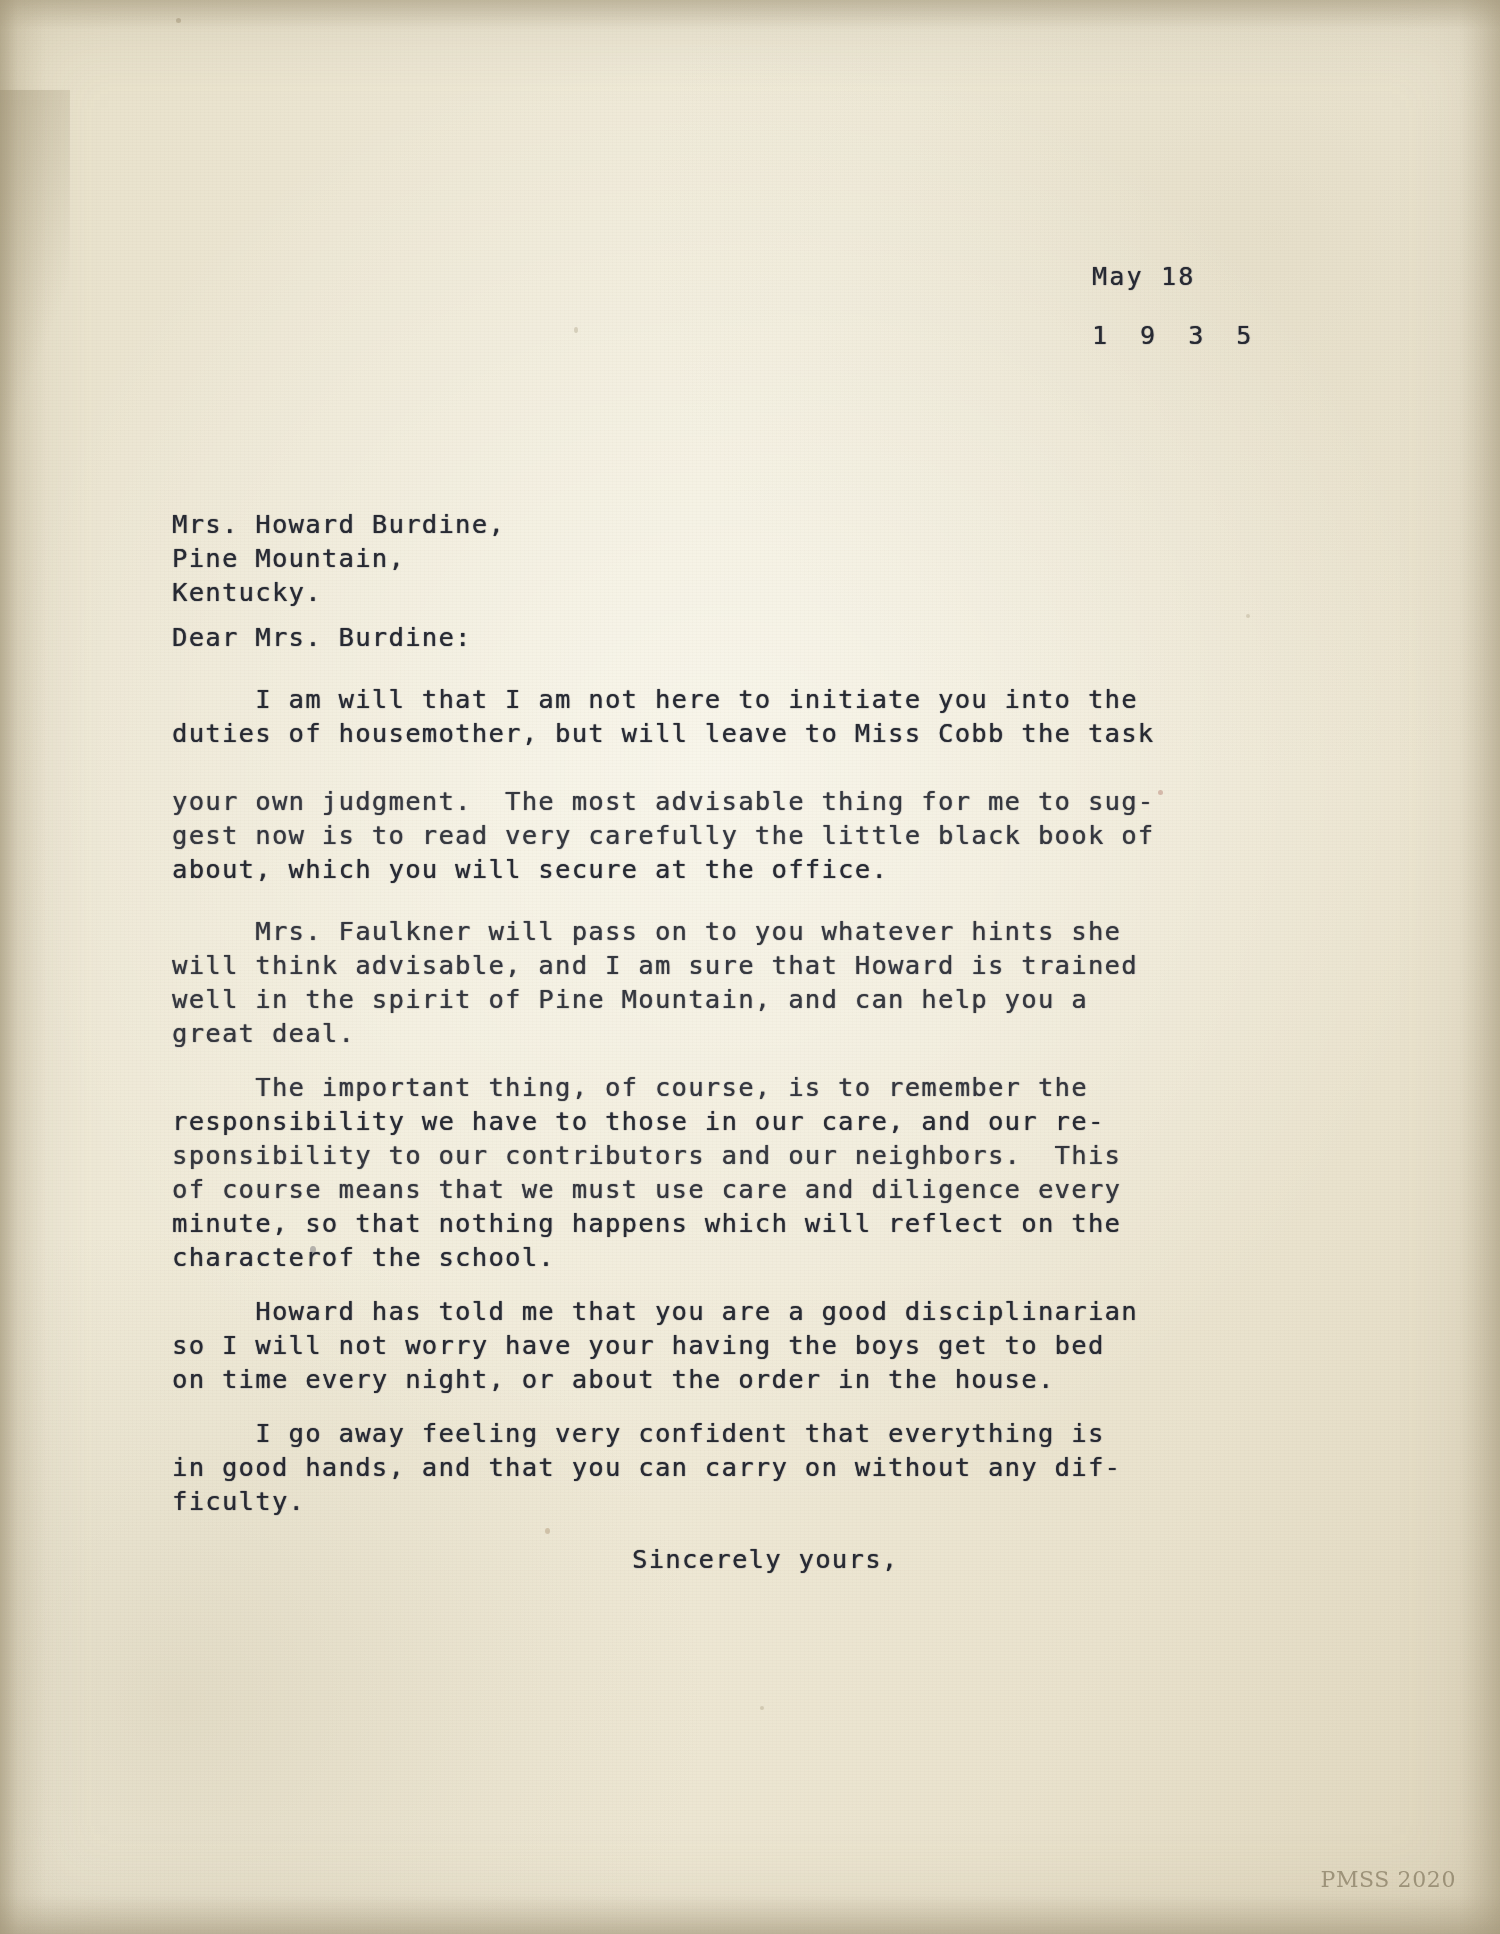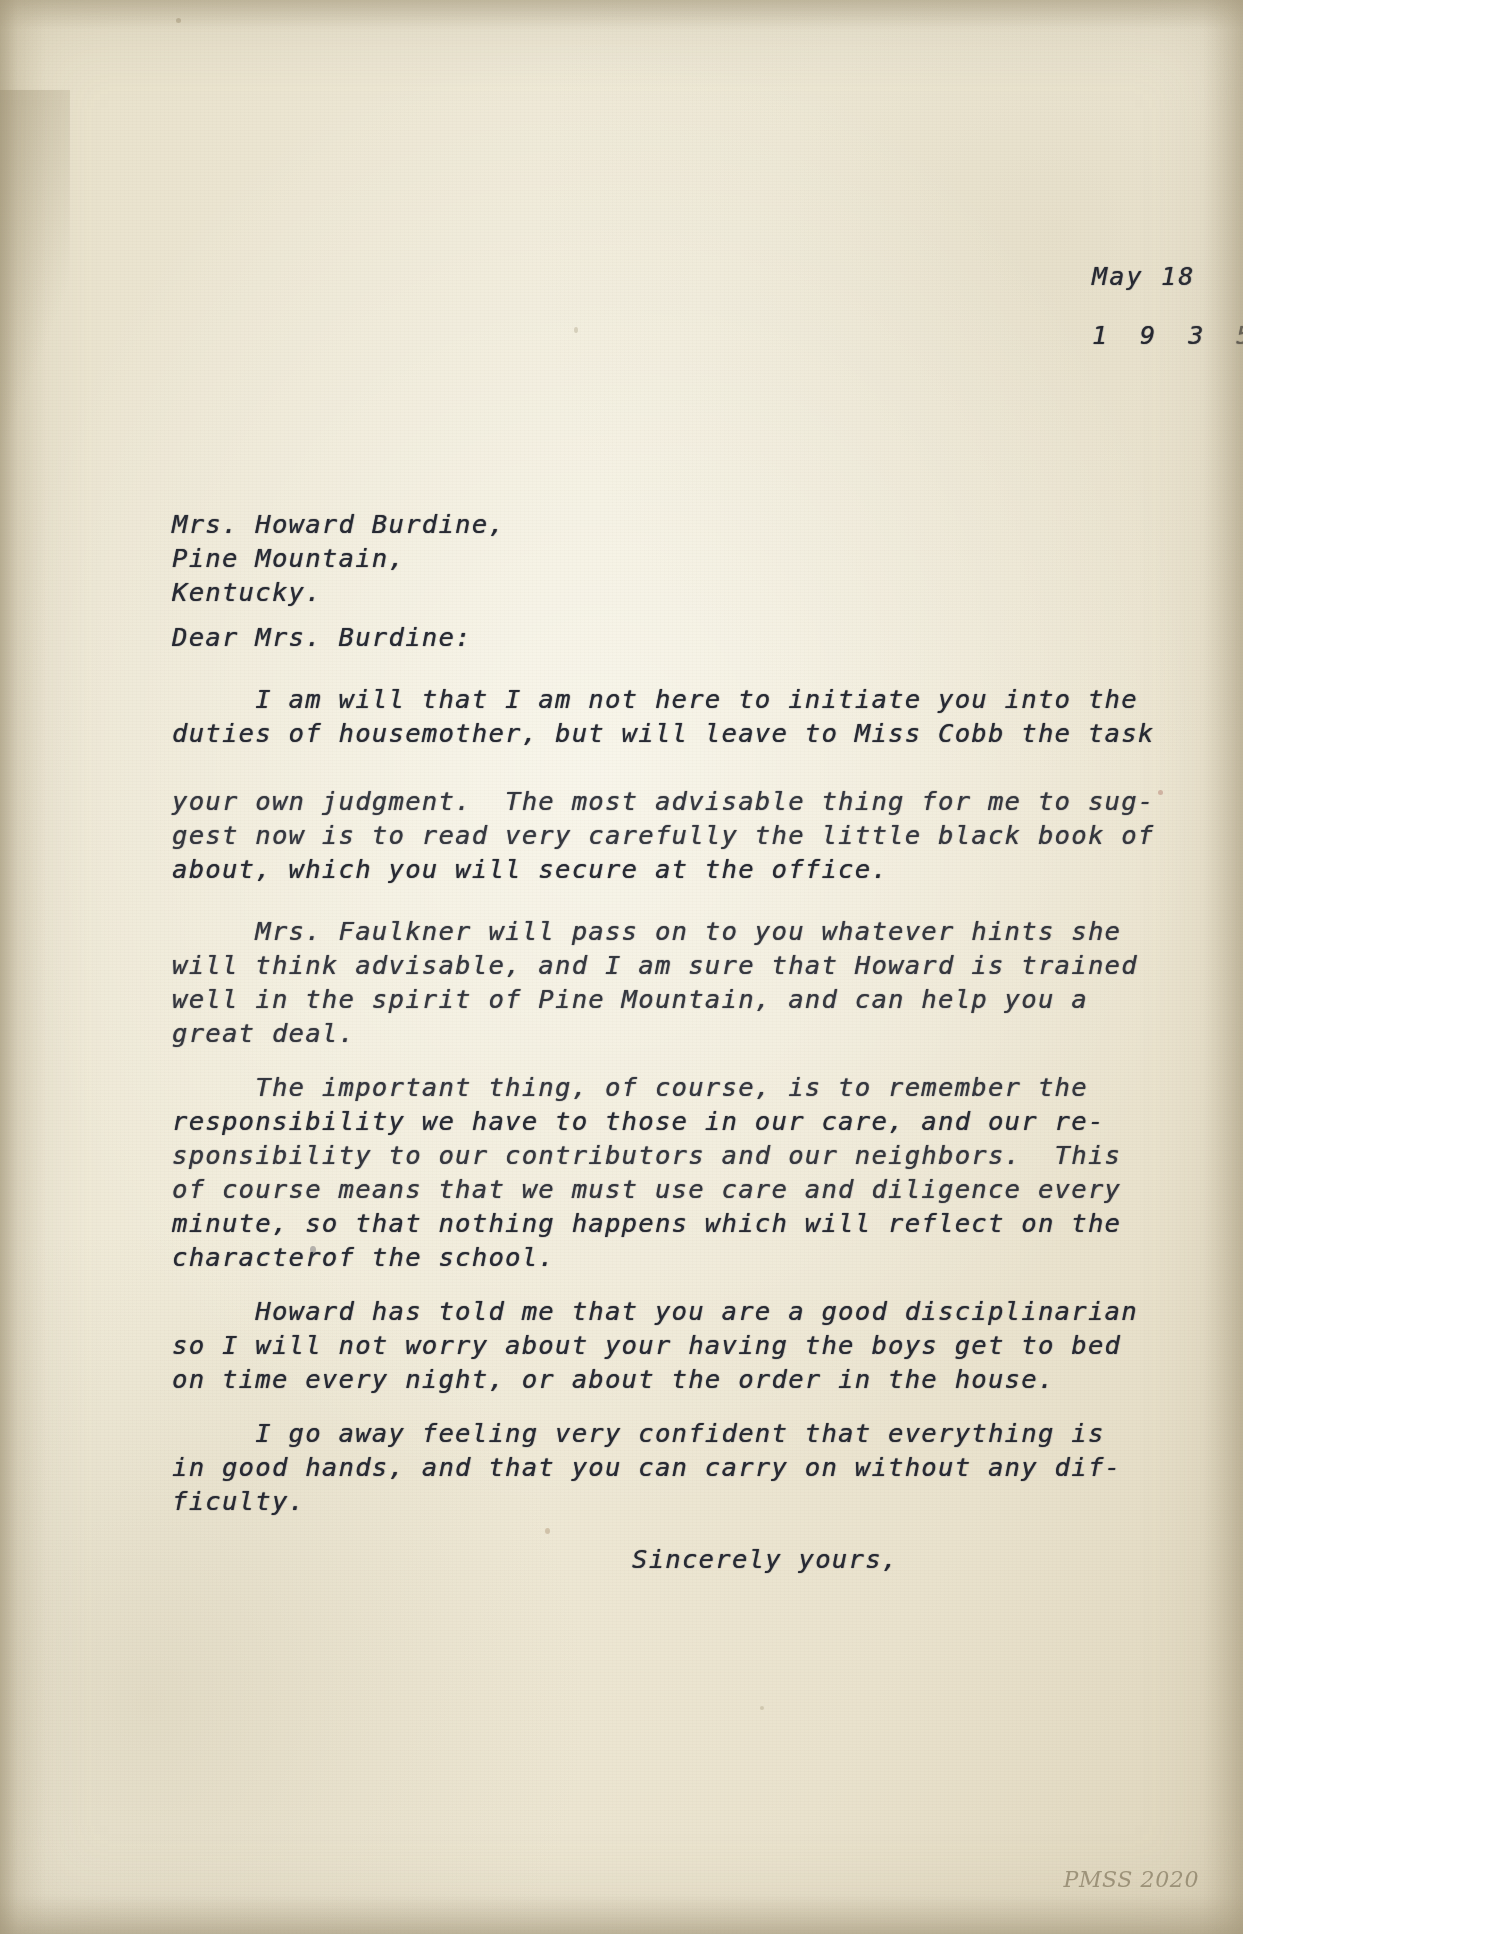--- a/index.html
+++ b/index.html
@@ -10,29 +10,28 @@
   body {
     width: 1500px;
     height: 1934px;
     overflow: hidden;
     font-family: "DejaVu Sans Mono", monospace;
   }
 
   
   #page {
     position: relative;
-    width: 1243px;
+    width: 1500px;
     height: 1934px;
     background:
       radial-gradient(ellipse 70% 55% at 48% 40%, rgba(255,255,250,0.55) 0%, rgba(255,255,250,0.0) 70%),
       radial-gradient(ellipse 60% 40% at 85% 12%, rgba(214,205,180,0.35) 0%, rgba(214,205,180,0) 70%),
       radial-gradient(ellipse 50% 35% at 12% 88%, rgba(205,196,170,0.40) 0%, rgba(205,196,170,0) 70%),
       linear-gradient(118deg, #e7e0c9 0%, #ece6d3 18%, #f0ebd9 38%, #eee8d5 58%, #e9e2cd 78%, #ded5bc 100%);
     overflow: hidden;
-    font-style: italic;
   }
 
   
   #grain {
     position: absolute;
     inset: 0;
     pointer-events: none;
     opacity: 0.5;
     background-image:
       repeating-linear-gradient(0deg, rgba(120,110,85,0.035) 0px, rgba(120,110,85,0.035) 1px, rgba(0,0,0,0) 1px, rgba(0,0,0,0) 3px),
@@ -163,21 +162,21 @@
     <div class="tw ink-mid" style="left:172px; top:1014px;text-align:center;">great deal.</div>
 
     <div class="tw ink-mid" style="left:172px; top:1068px;">     The important thing, of course, is to remember the</div>
     <div class="tw ink-strong" style="left:172px; top:1102px;">responsibility we have to those in our care, and our re-</div>
     <div class="tw ink-mid" style="left:172px; top:1136px;">sponsibility to our contributors and our neighbors.  This</div>
     <div class="tw ink-mid" style="left:172px; top:1170px;">of course means that we must use care and diligence every</div>
     <div class="tw ink-strong" style="left:172px; top:1204px;">minute, so that nothing happens which will reflect on the</div>
     <div class="tw ink-strong" style="left:172px; top:1238px;">characterof the school.</div>
 
     <div class="tw ink-strong" style="left:172px; top:1292px;">     Howard has told me that you are a good disciplinarian</div>
-    <div class="tw ink-strong" style="left:172px; top:1326px;">so I will not worry about your having the boys get to bed</div>
+    <div class="tw ink-strong" style="left:172px; top:1326px;">so I will not worry have your having the boys get to bed</div>
     <div class="tw ink-strong" style="left:172px; top:1360px;">on time every night, or about the order in the house.</div>
 
     <div class="tw ink-strong" style="left:172px; top:1414px;">     I go away feeling very confident that everything is</div>
     <div class="tw ink-strong" style="left:172px; top:1448px;">in good hands, and that you can carry on without any dif-</div>
     <div class="tw ink-strong" style="left:172px; top:1482px;">ficulty.</div>
 
     <div class="tw ink-strong" style="left:632px; top:1540px;">Sincerely yours,</div>
   </div>
 
   <div id="grain"></div>

